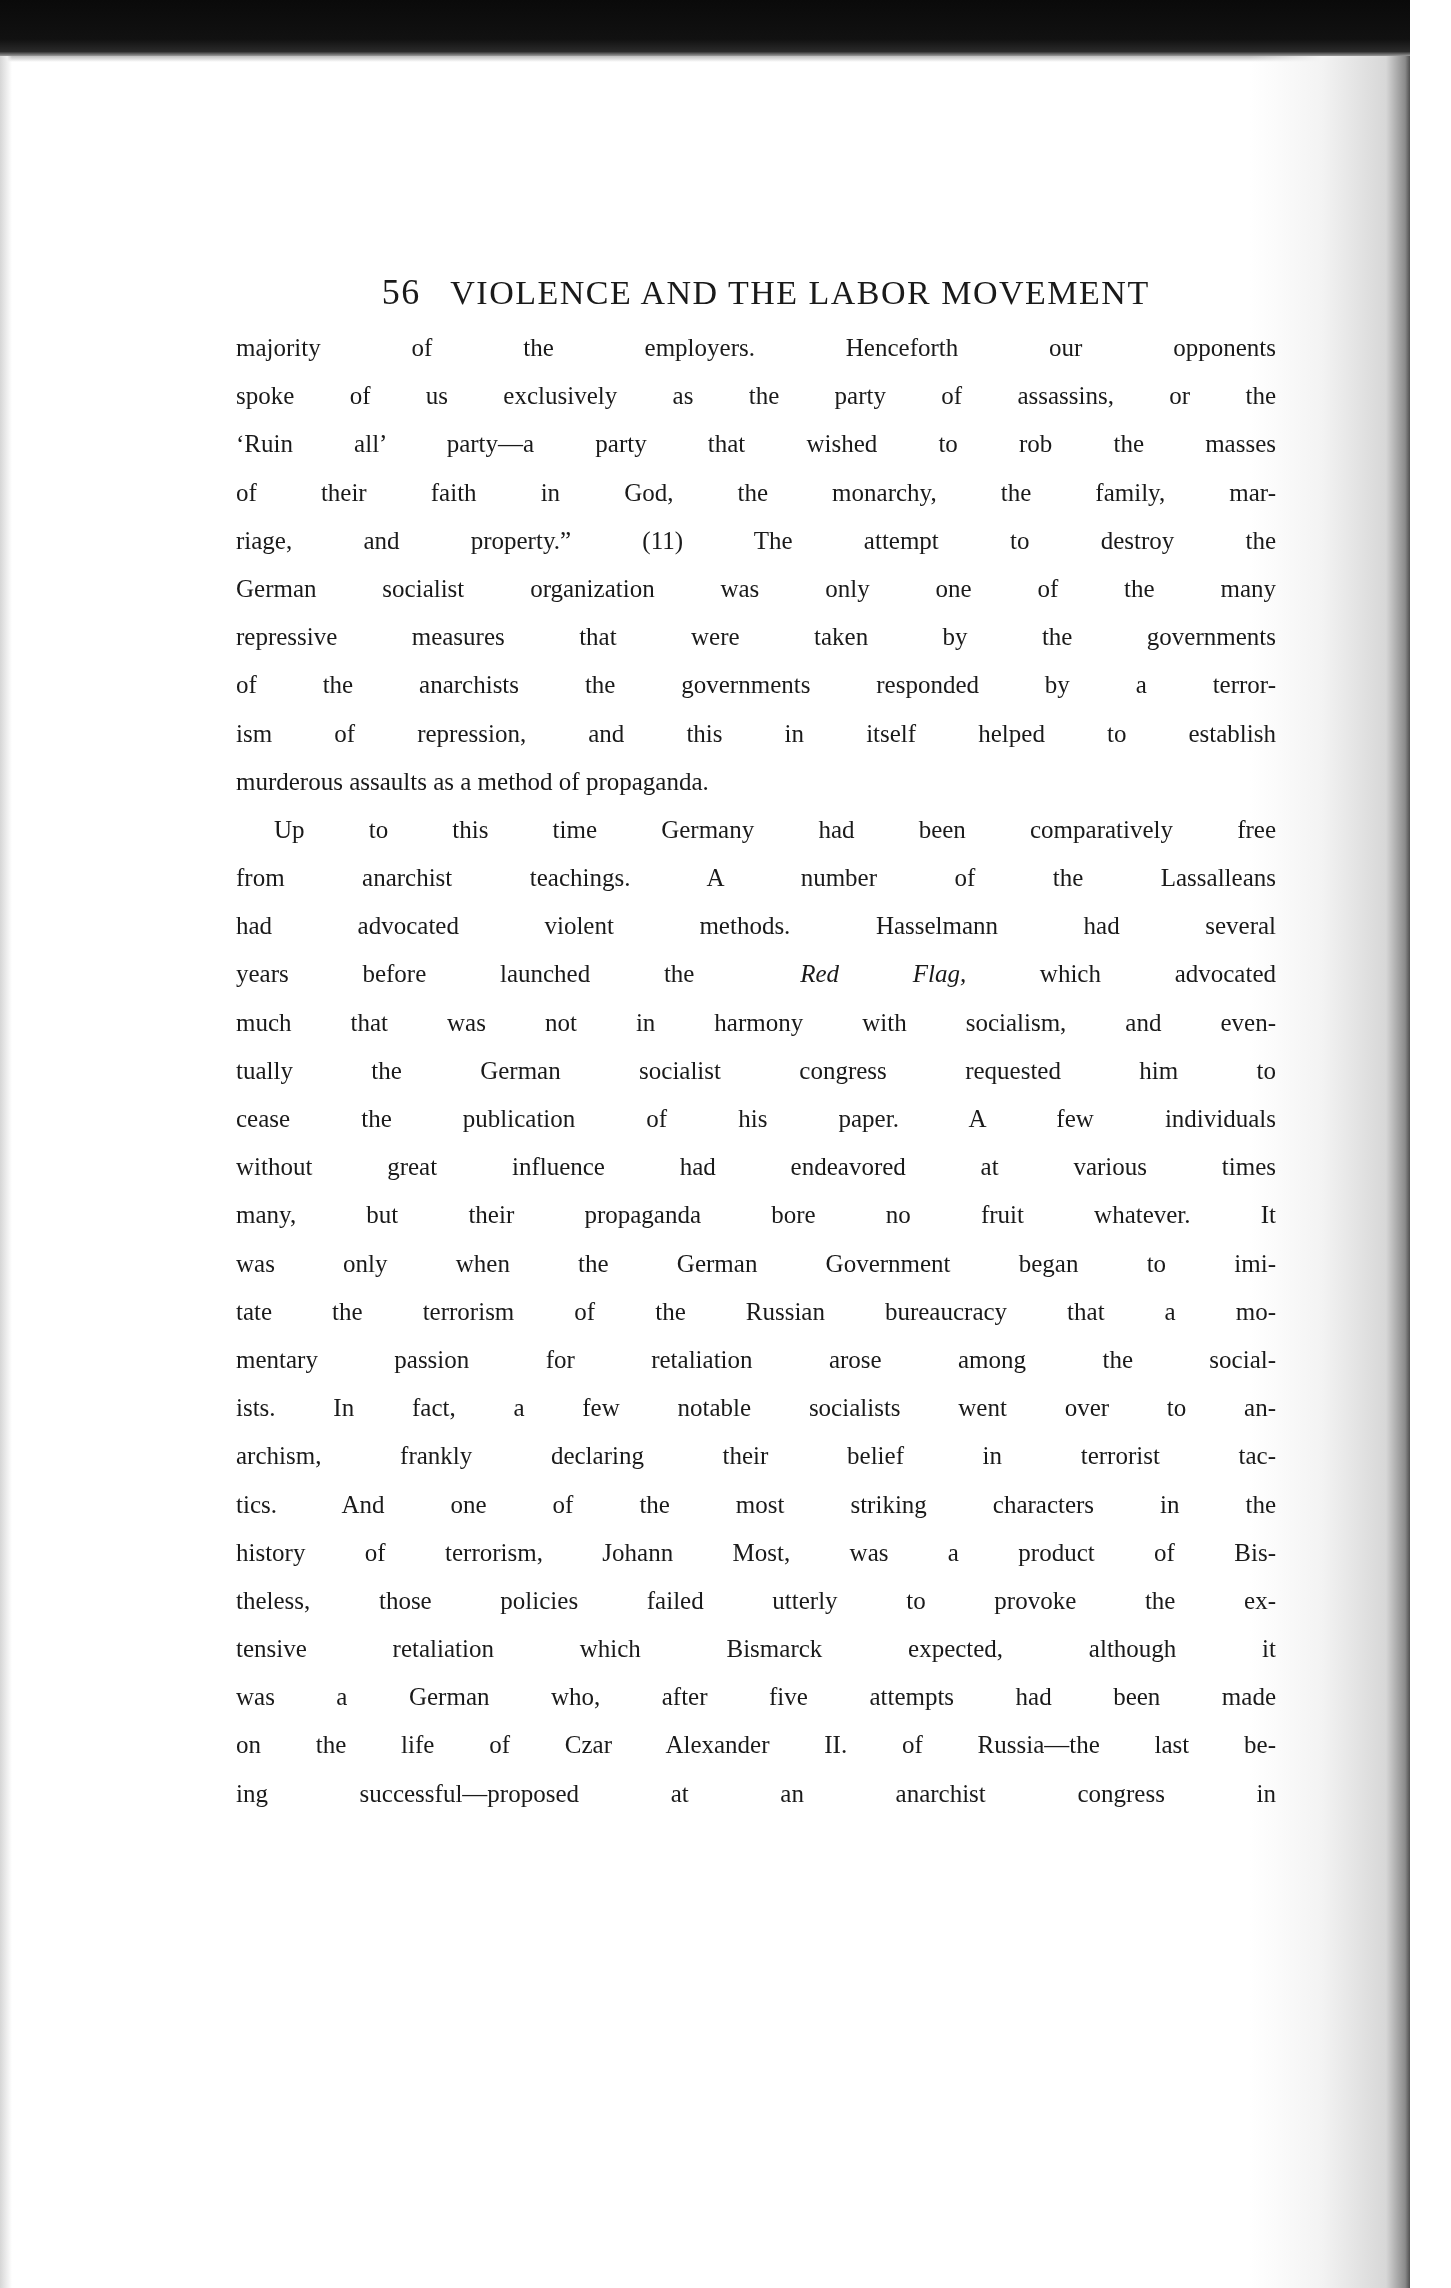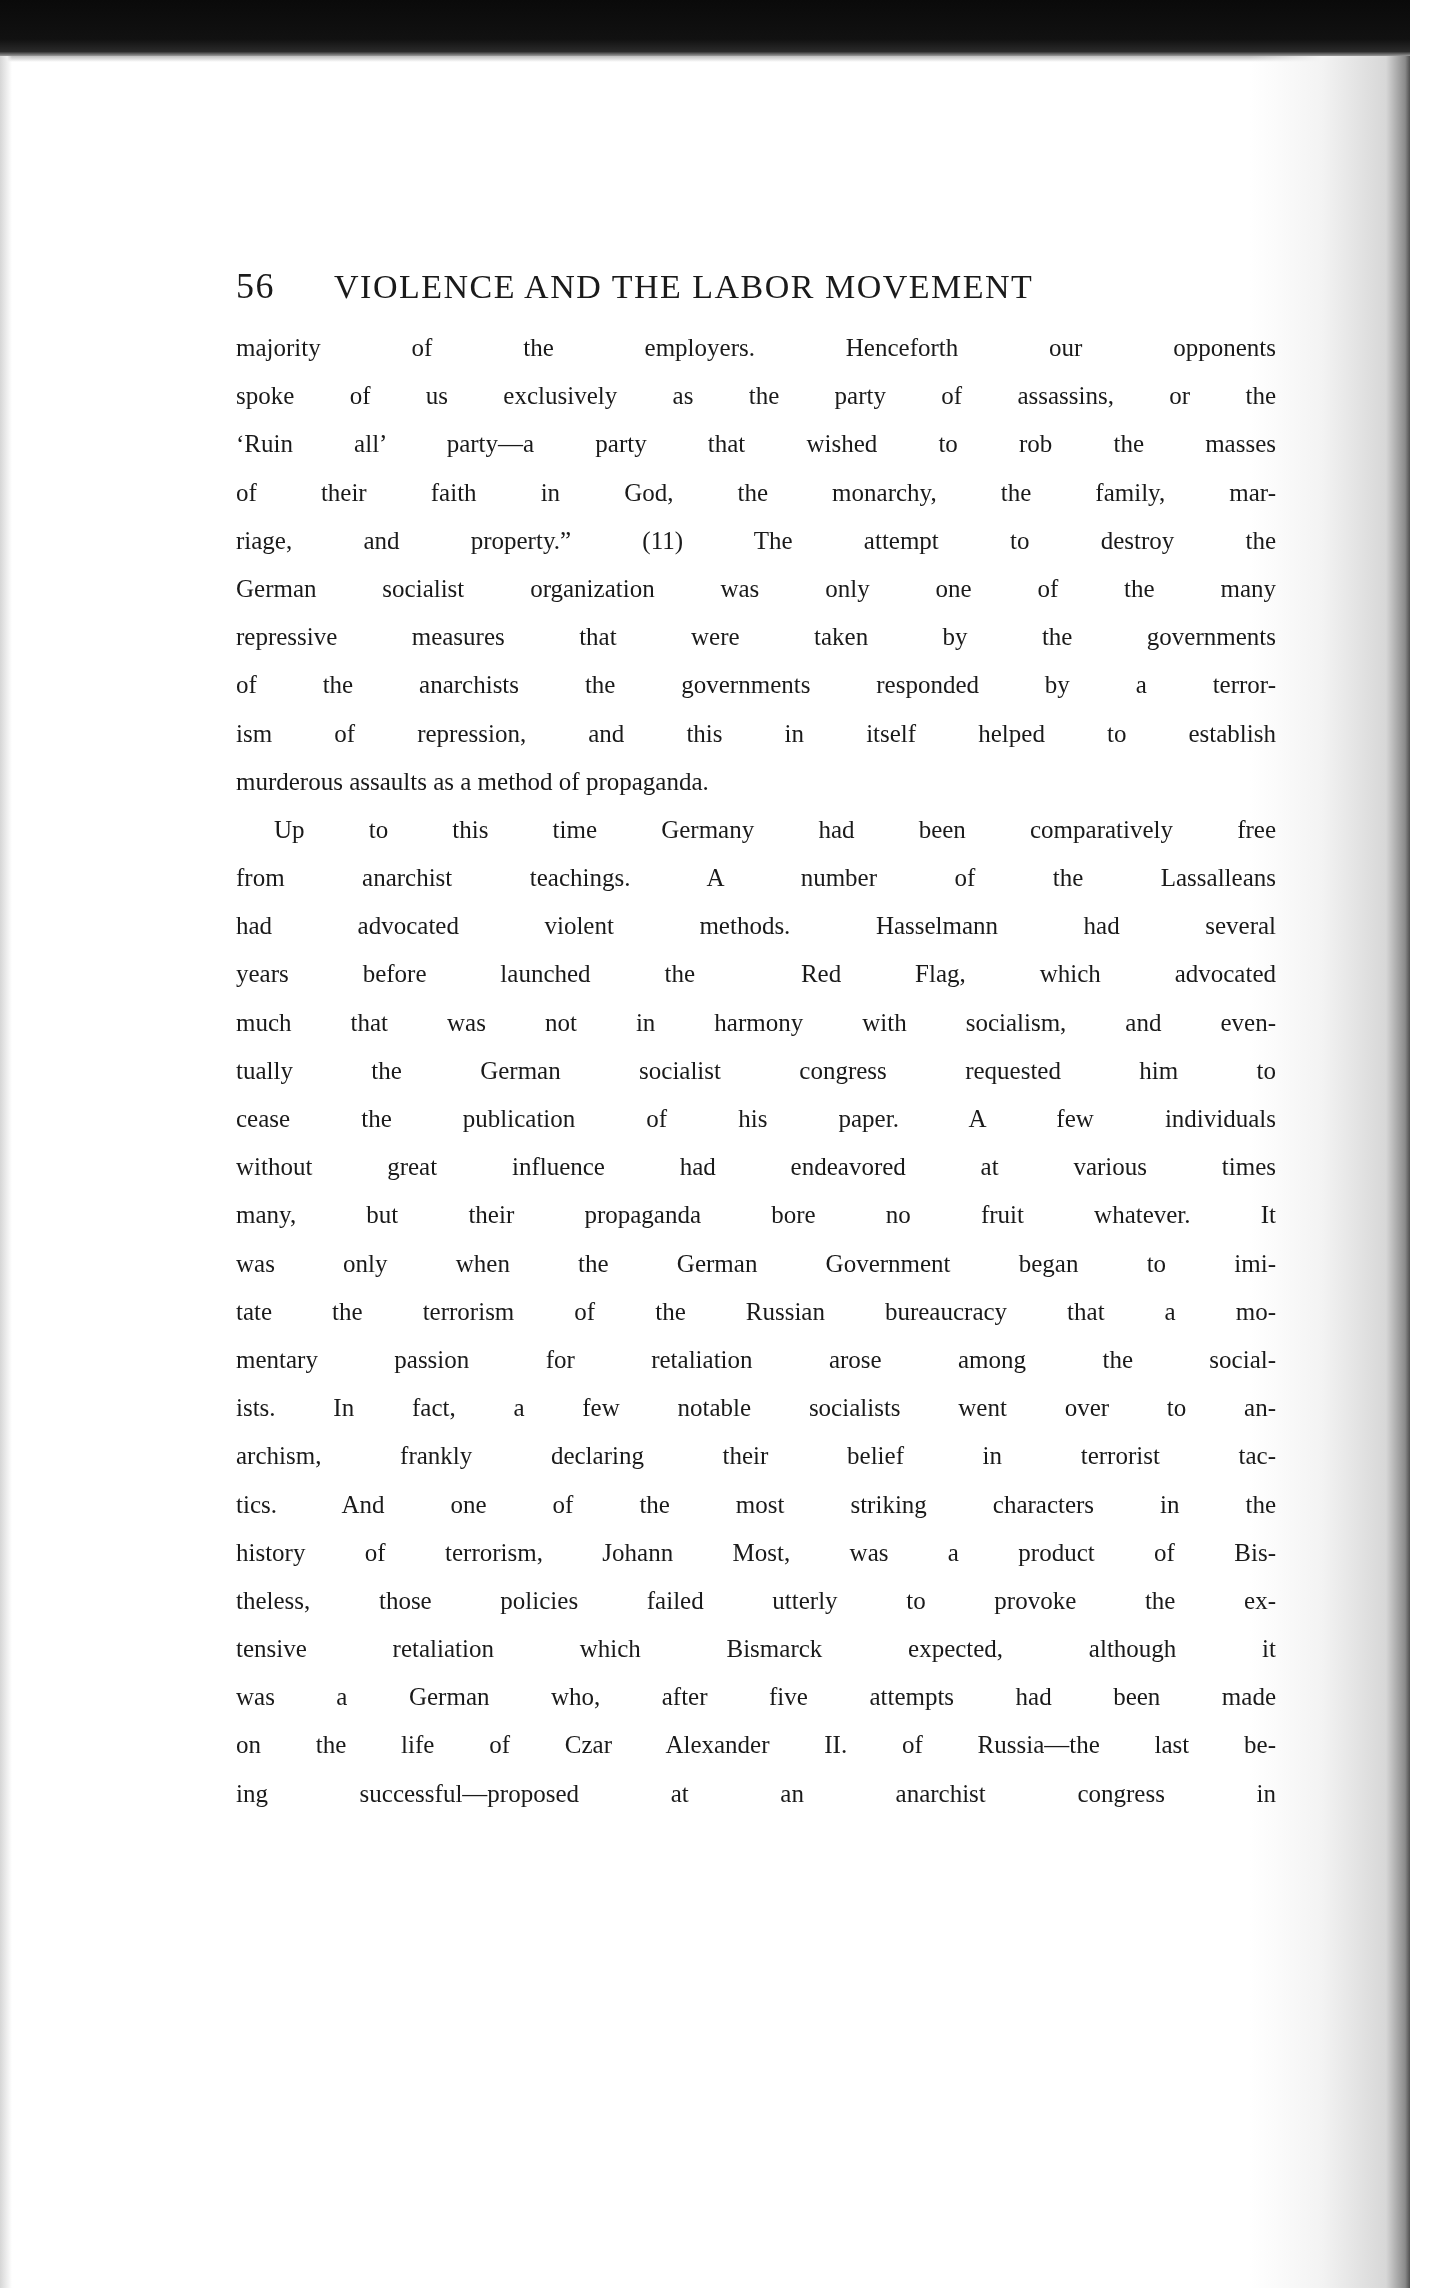--- a/index.html
+++ b/index.html
@@ -50,26 +50,27 @@
   .scan-right-margin {
     position: absolute;
     right: 0; top: 56px;
     width: 41px; bottom: 0;
     background: #ffffff;
   }
 
   .page-header {
     position: absolute;
     left: 236px;
-    top: 265px;
+    top: 271px;
     width: 1030px;
     height: 48px;
     font-size: 34px;
     letter-spacing: 1.5px;
     white-space: nowrap;
+    text-align: center;
   }
   .page-number {
     display: inline-block;
     width: 98px;
     font-size: 36px;
   }
   .running-head {
     display: inline-block;
   }
 
@@ -88,20 +89,21 @@
     white-space: nowrap;
     height: 48.2px;
   }
   .line.indent {
     padding-left: 38px;
   }
   .line.last {
     text-align-last: left;
   }
   .line span.it {
+    font-style: italic;
     margin-left: 32px;
   }
 </style>
 </head>
 <body>
 
 <div class="scan-top-band"></div>
 <div class="scan-top-right"></div>
 <div class="scan-left-edge"></div>
 <div class="scan-right-edge"></div>

